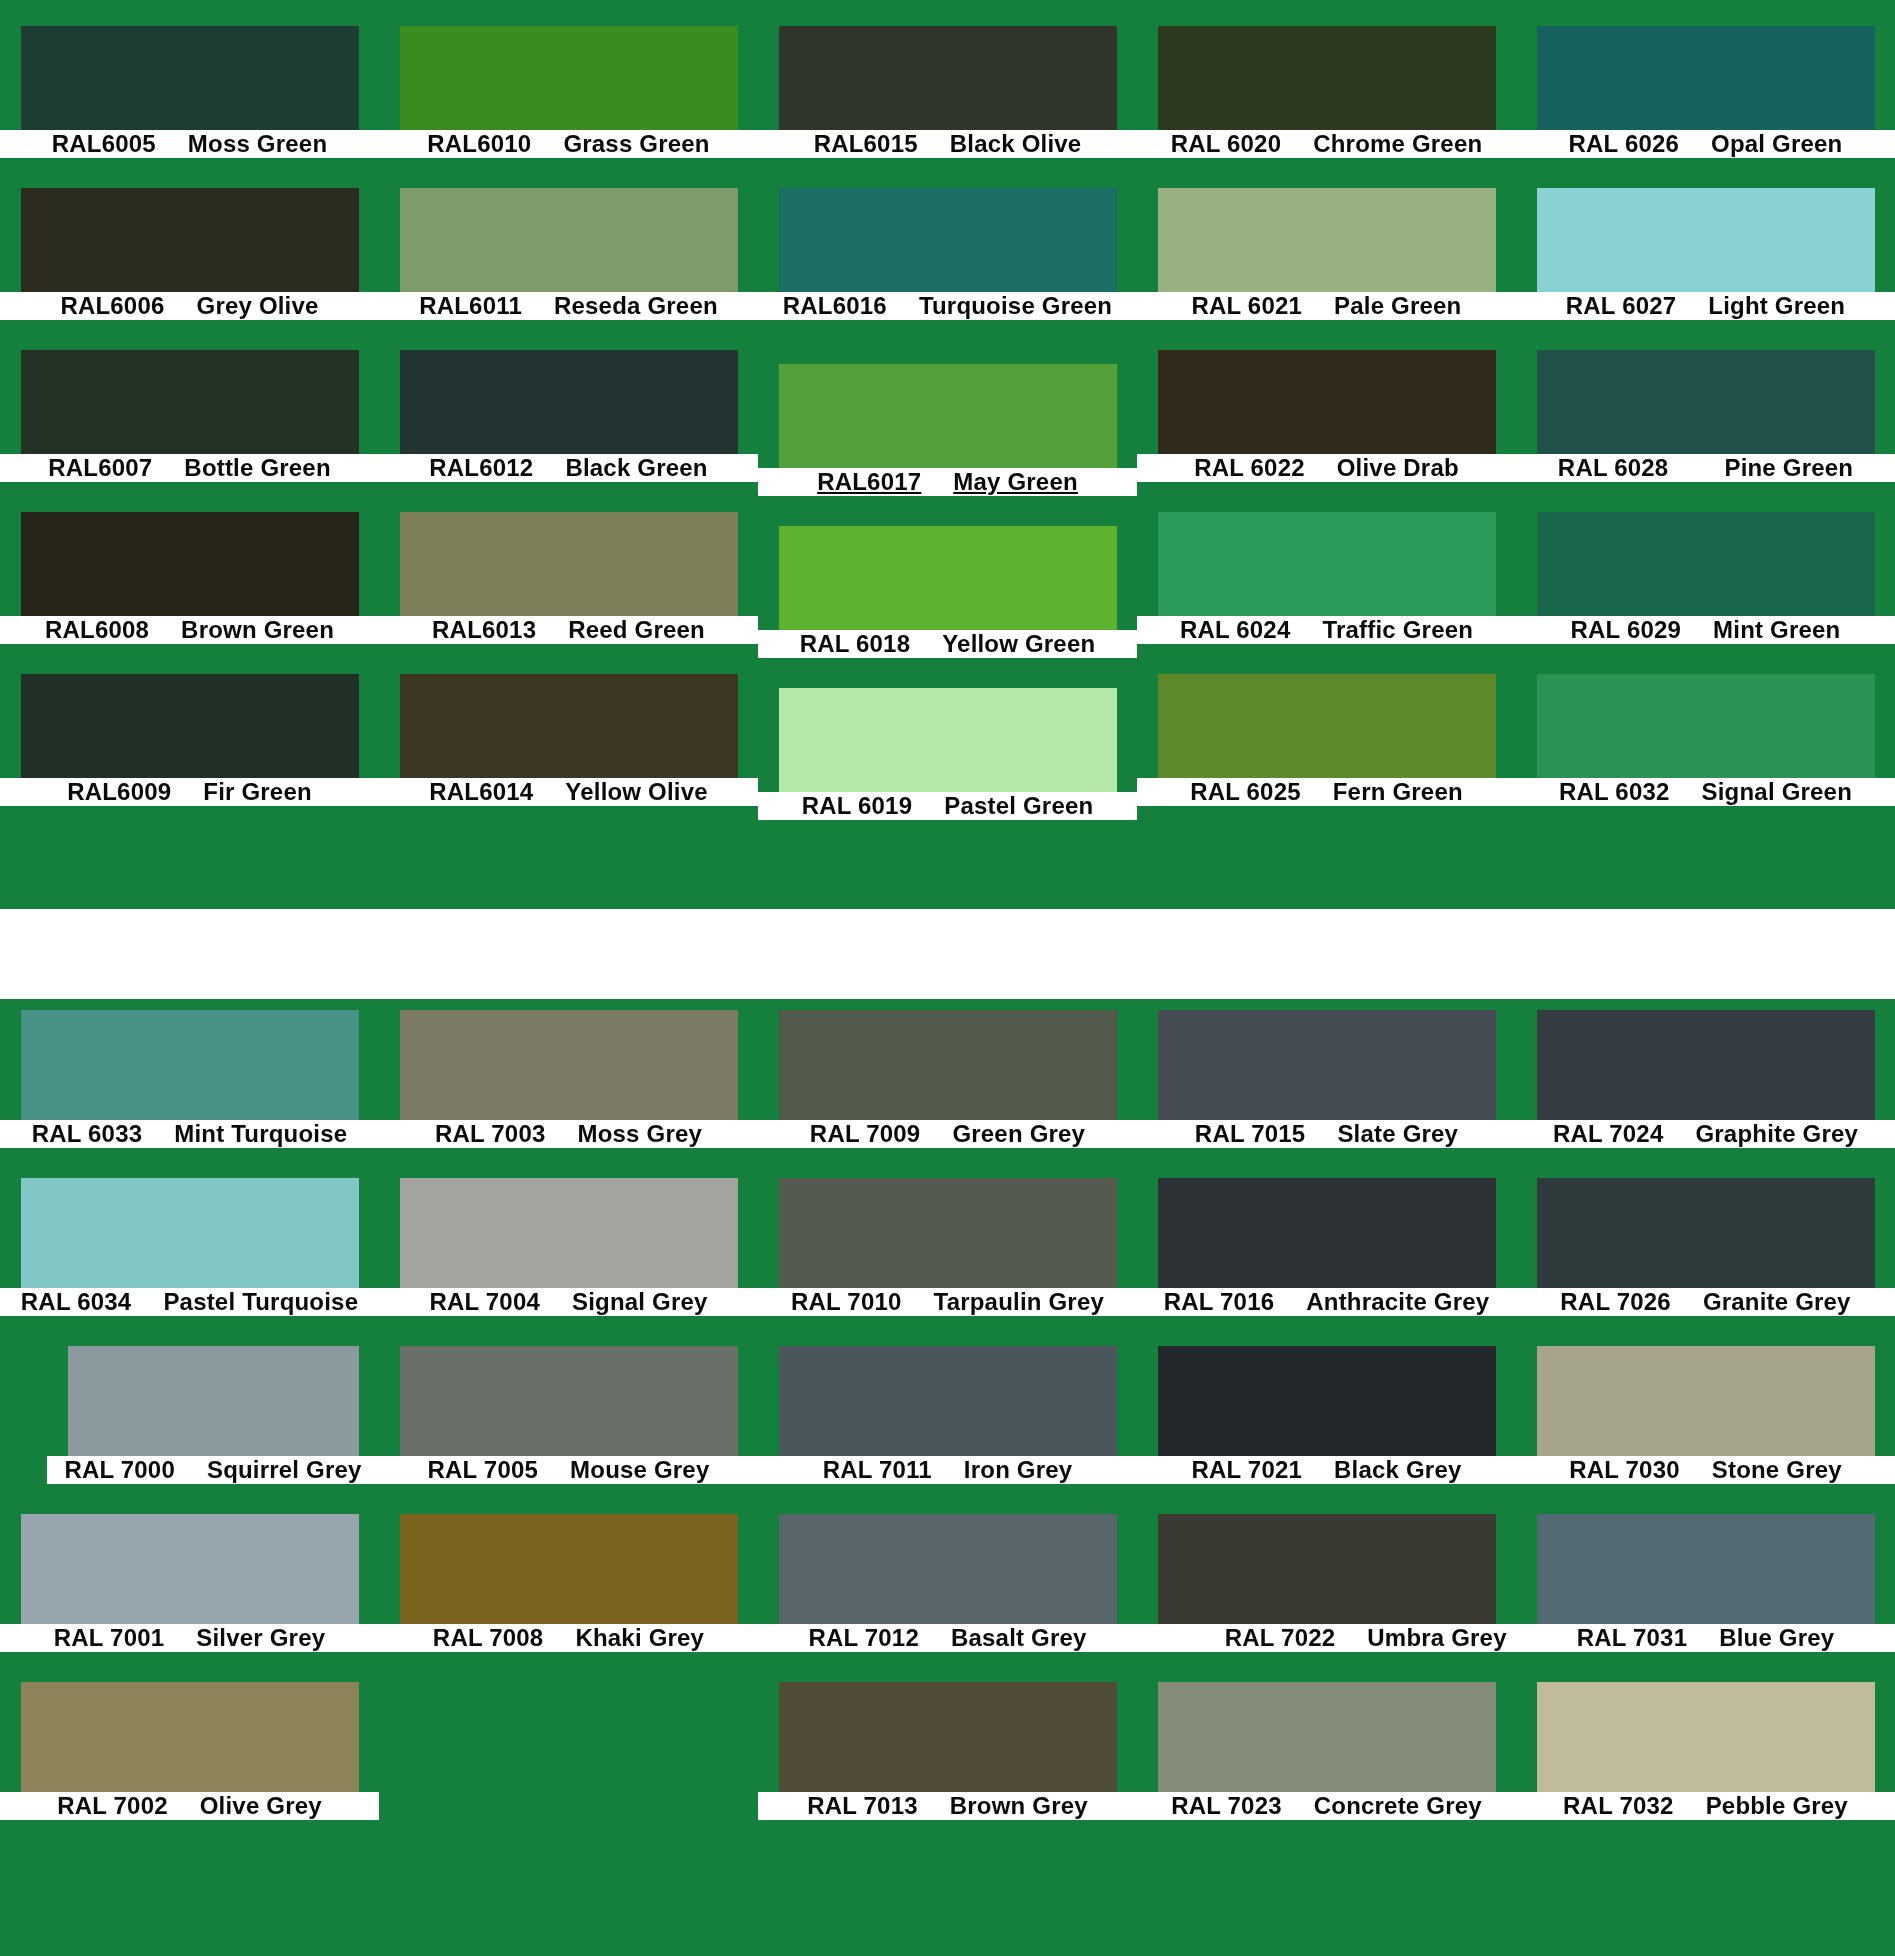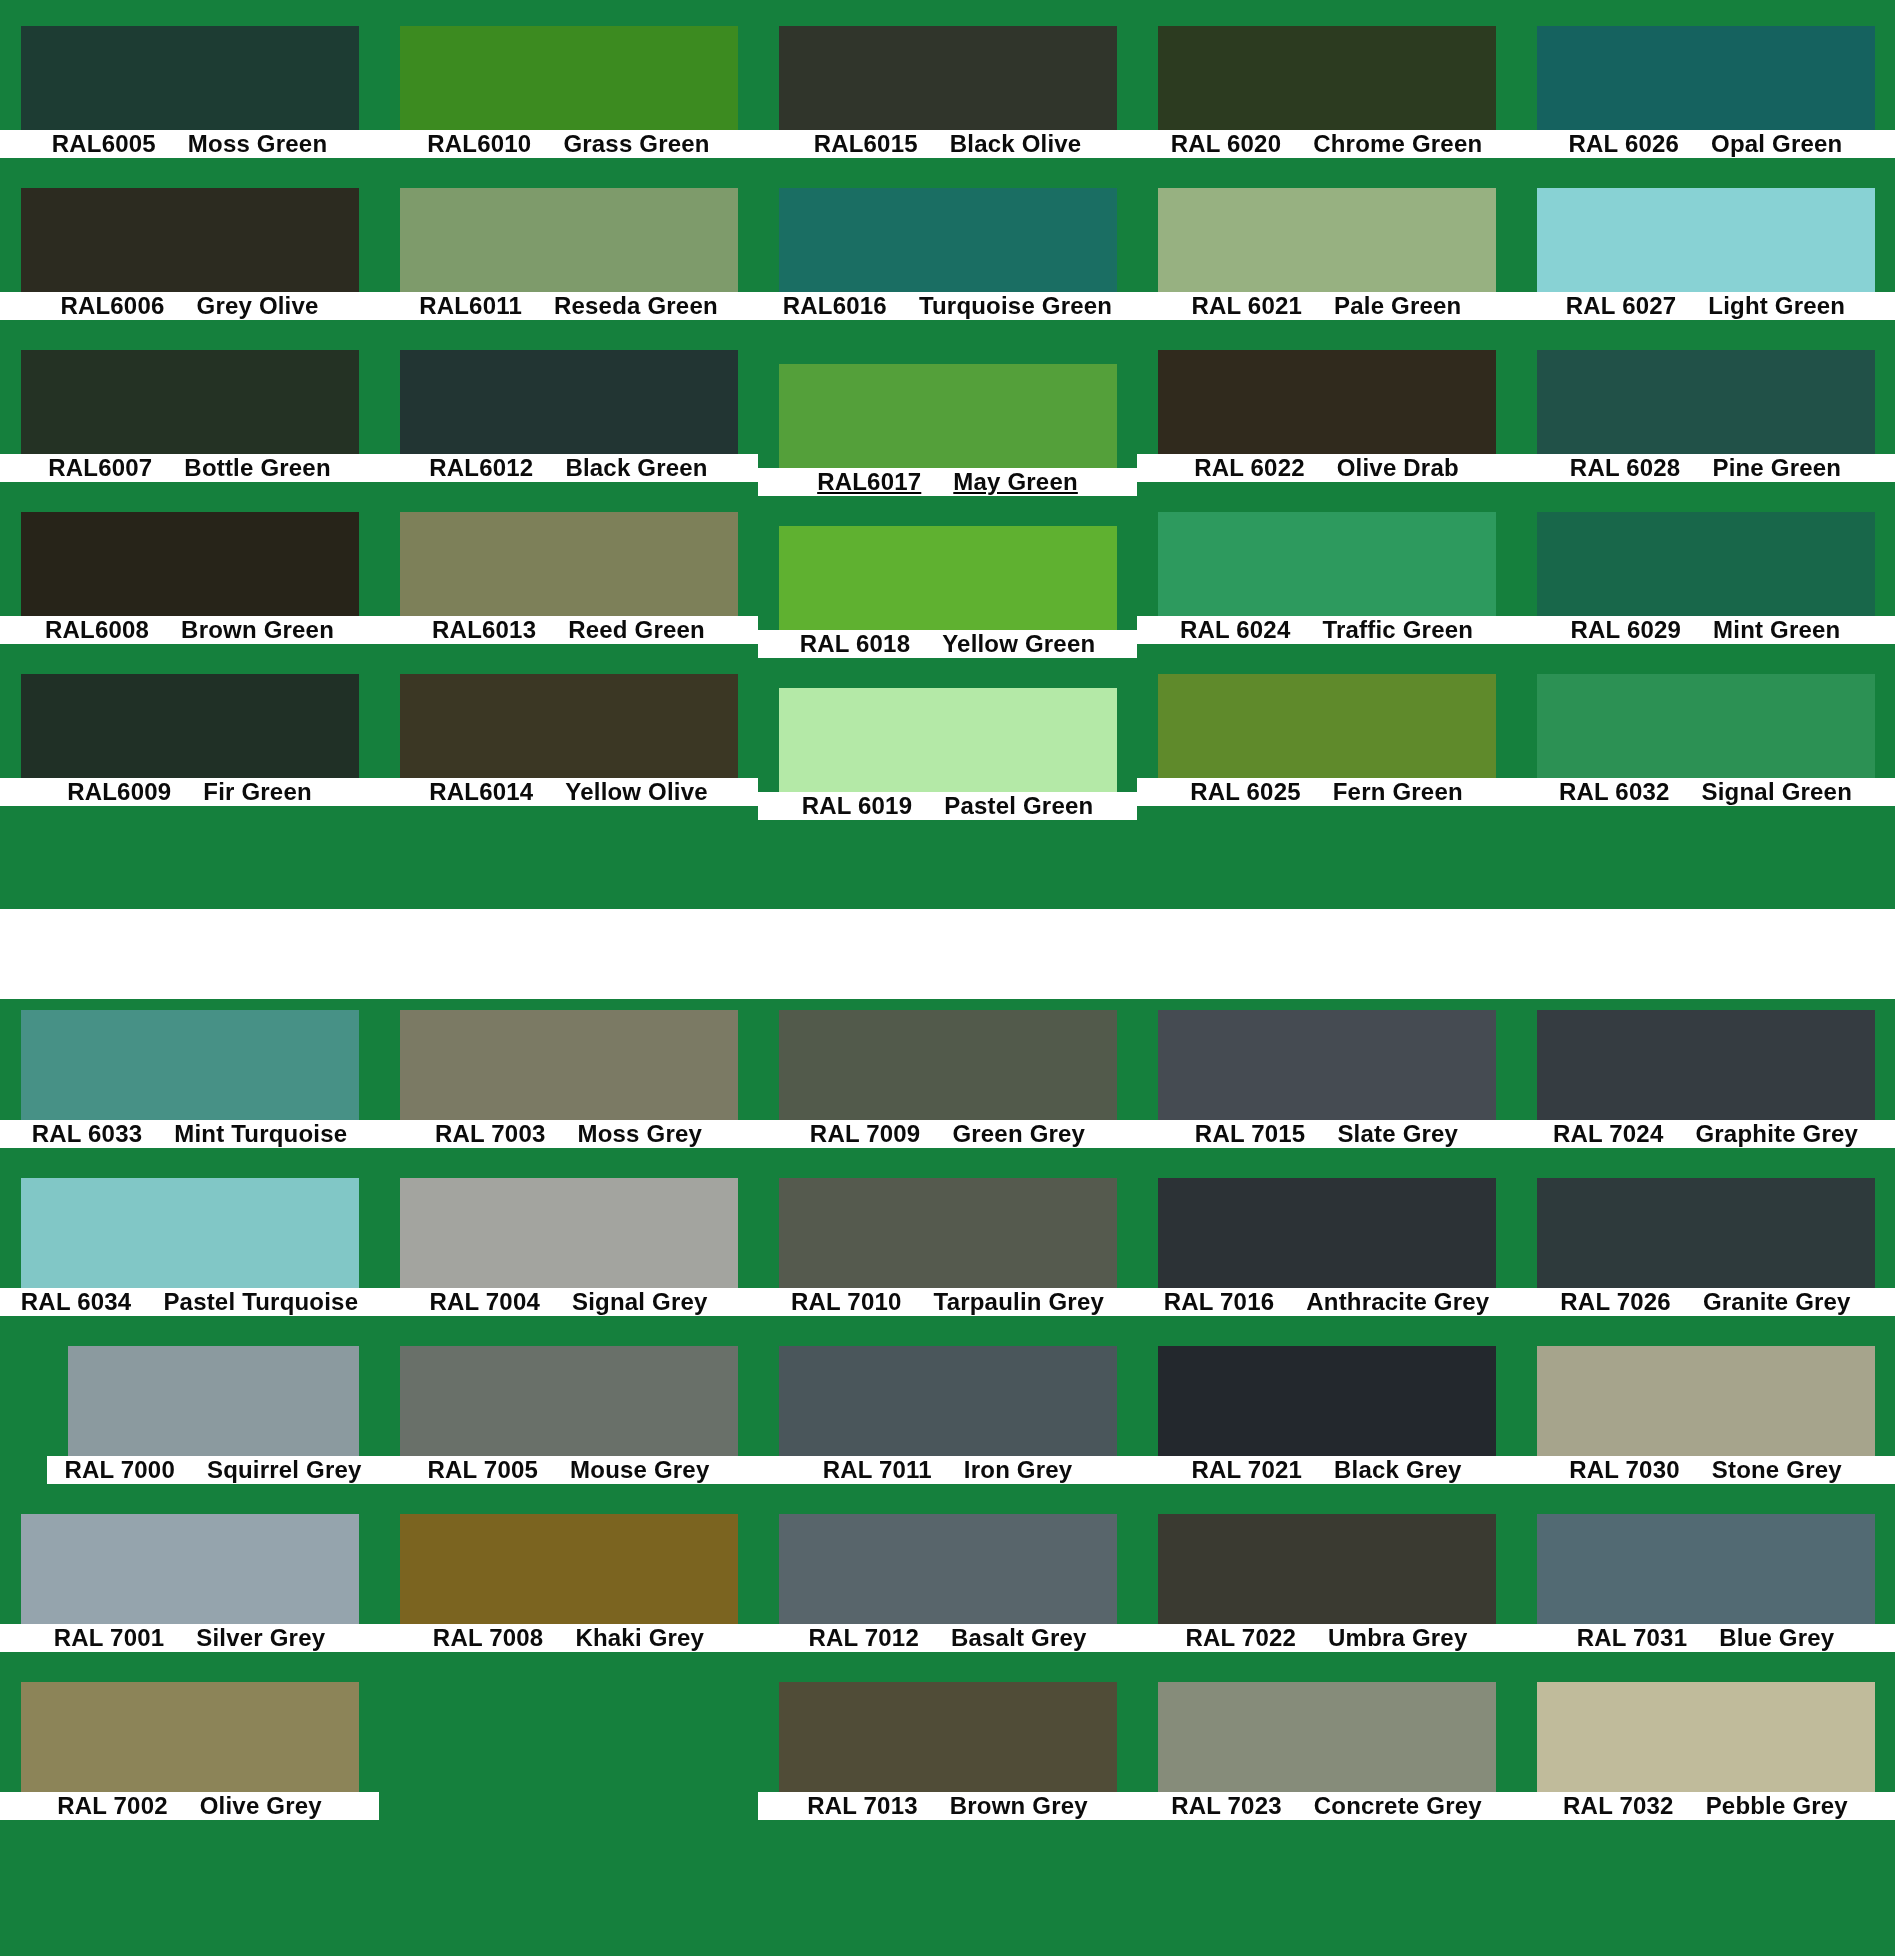--- a/index.html
+++ b/index.html
@@ -310,21 +310,21 @@
           <div class="swatch-label" style="height: 28px;">
             <span class="code">RAL 6027</span>
             <span class="gap"></span>
             <span class="name">Light Green</span>
           </div>
         </div>
         <div style="position: relative; height: 147px; margin-top: 15px;">
           <div class="swatch-cell" style="height: 104px;">
             <span class="swatch-chip" style="background: rgb(33, 81, 72);"></span>
           </div>
-          <div class="swatch-label" style="height: 28px;">
+          <div class="swatch-label" style="height: 28px; gap: 12px;">
             <span class="code">RAL 6028</span>
             <span class="gap"></span>
             <span class="name">Pine Green</span>
           </div>
         </div>
         <div style="position: relative; height: 147px; margin-top: 15px;">
           <div class="swatch-cell" style="height: 104px;">
             <span class="swatch-chip" style="background: rgb(24, 103, 74);"></span>
           </div>
           <div class="swatch-label" style="height: 28px;">
@@ -523,21 +523,21 @@
           <div class="swatch-label" style="height: 28px;">
             <span class="code">RAL 7021</span>
             <span class="gap"></span>
             <span class="name">Black Grey</span>
           </div>
         </div>
         <div style="position: relative; height: 153px; margin-top: 15px;">
           <div class="swatch-cell" style="height: 110px;">
             <span class="swatch-chip" style="background: rgb(58, 58, 49);"></span>
           </div>
-          <div class="swatch-label" style="height: 28px;">
+          <div class="swatch-label" style="height: 28px; justify-content: flex-end;">
             <span class="code">RAL 7022</span>
             <span class="gap"></span>
             <span class="name">Umbra Grey</span>
           </div>
         </div>
         <div style="position: relative; height: 153px; margin-top: 15px;">
           <div class="swatch-cell" style="height: 110px;">
             <span class="swatch-chip" style="background: rgb(134, 140, 122);"></span>
           </div>
           <div class="swatch-label" style="height: 28px;">

